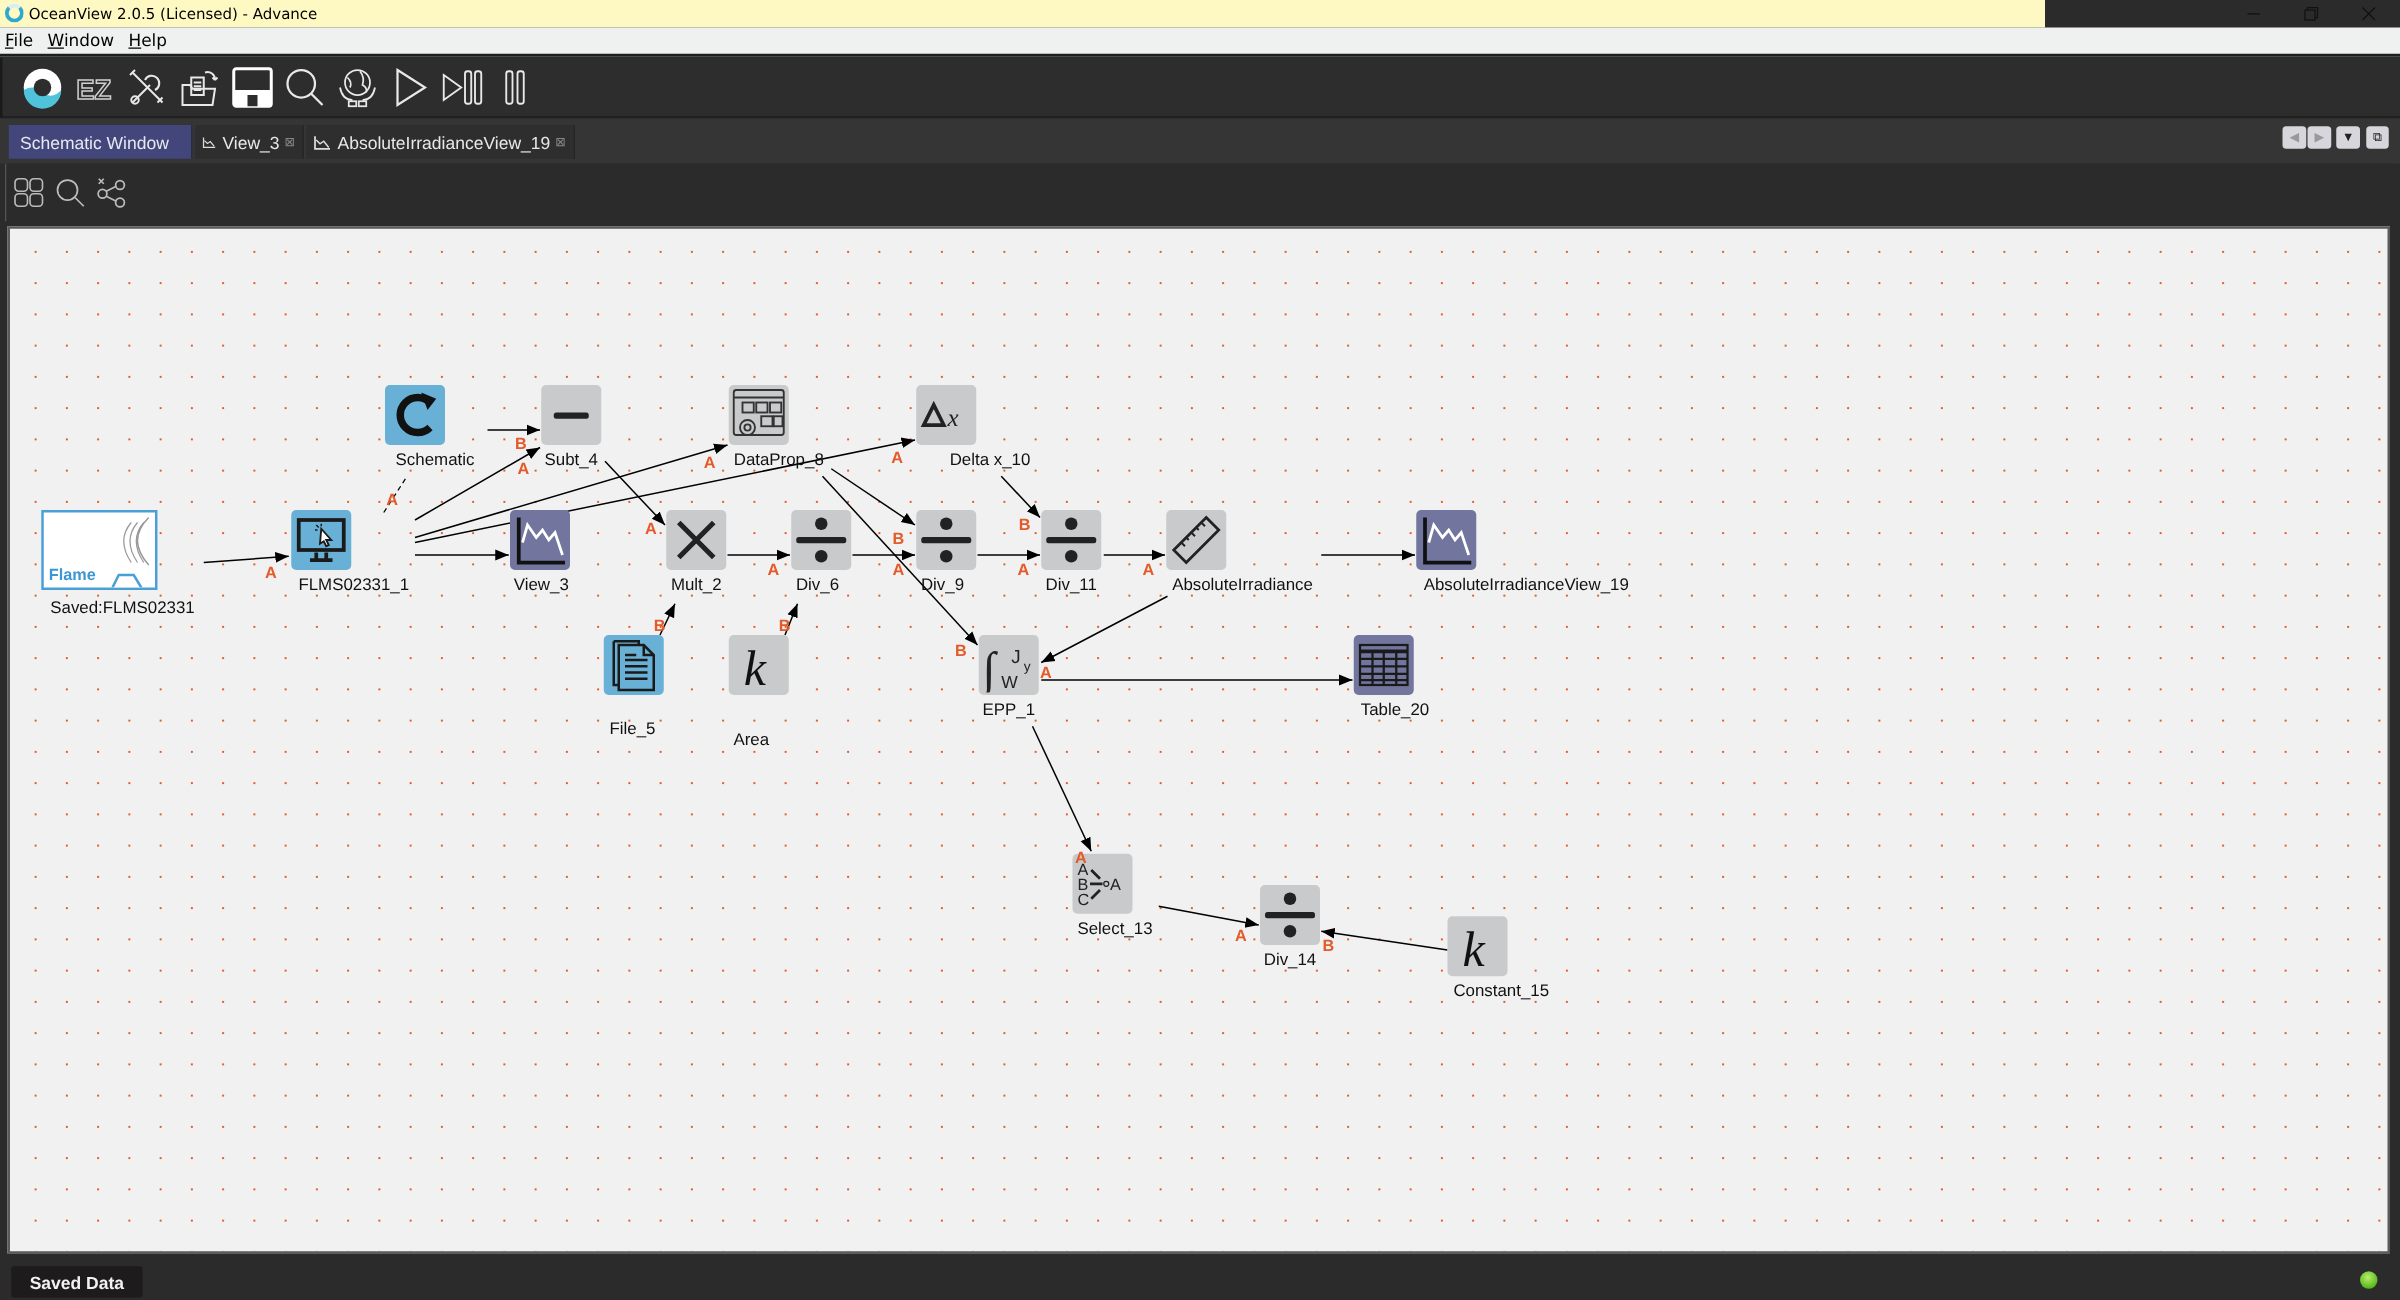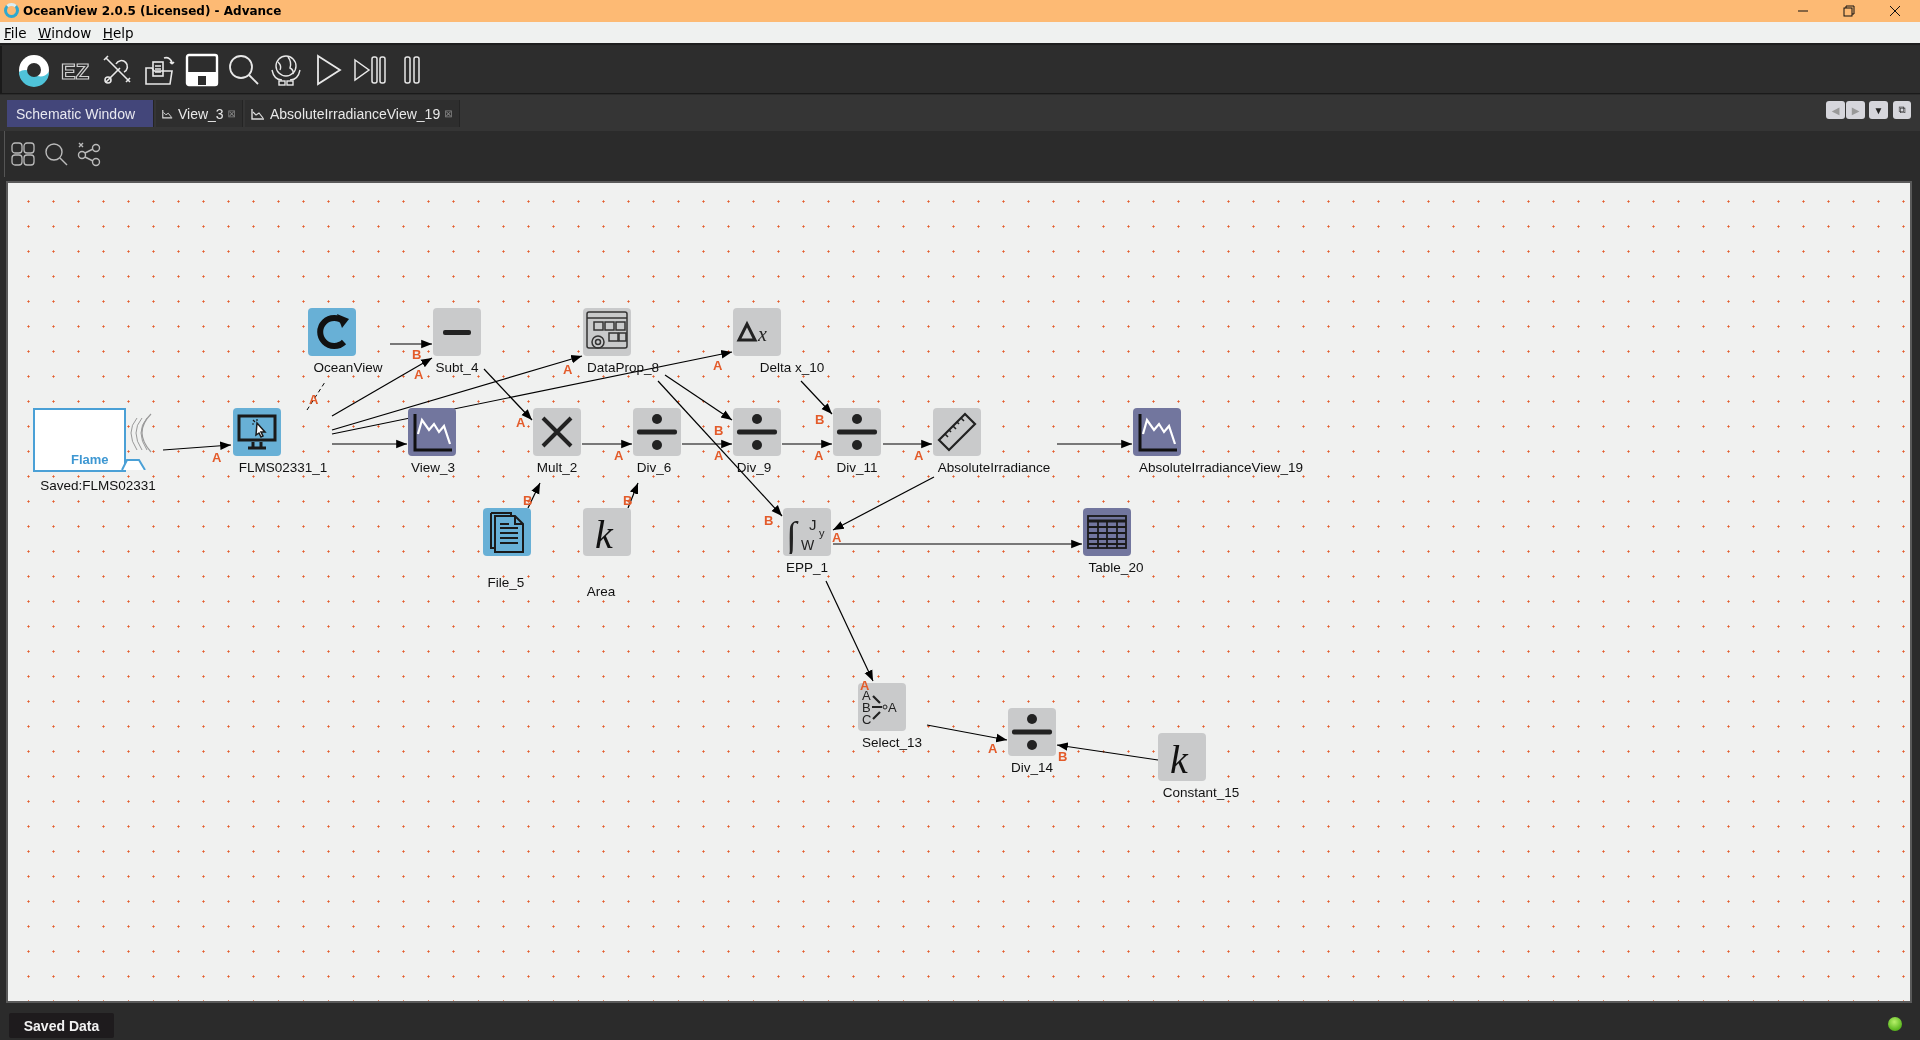--- a/index.html
+++ b/index.html
@@ -1,17 +1,17 @@
 <!DOCTYPE html>
 <html><head>
 <meta charset="utf-8">
 <style>
   * { box-sizing: border-box; margin: 0; padding: 0; }
   html, body { width: 1920px; height: 1040px; overflow: hidden; background: #2b2b2b; font-family: "Liberation Sans", sans-serif; }
-  #titlebar { position: absolute; left: 0; top: 0; width: 1920px; height: 22px; background: #fdba74; font-weight: bold; }
+  #titlebar { position: absolute; left: 0; top: 0; width: 1636px; height: 22px; background: #fef9c3; }
   #titlebar .app-icon { position: absolute; left: 4px; top: 3px; width: 15px; height: 15px; border-radius: 50%; border: 3px solid #2fa8cf; border-top-color: #d8eef5; }
   #titlebar .title { position: absolute; left: 23px; top: 4px; font-size: 12px; color: #000; font-family: "DejaVu Sans", sans-serif; }
   .winbtn { position: absolute; top: 0; width: 46px; height: 22px; display: flex; align-items: center; justify-content: center; font-size: 14px; color: #111; cursor: default; }
   #menubar { position: absolute; left: 0; top: 22px; width: 1920px; height: 23px; background: #eff1f0; border-bottom: 2px solid #1e1e1e; }
   #menubar .menu-item { display: inline-block; font-size: 13.5px; color: #000; padding: 3px 3px 0 4px; font-family: "DejaVu Sans", sans-serif; }
   #menubar .menu-item .u { text-decoration: underline; }
   #toolbar { position: absolute; left: 0; top: 46px; width: 1920px; height: 48px; background: #2d2d2d; border-bottom: 1px solid #1a1a1a; border-left: 2px solid #1a1a1a; }
   .tb-btn { position: absolute; top: 4px; width: 40px; height: 40px; display: flex; align-items: center; justify-content: center; }
   .tb-btn svg { width: 36px; height: 36px; }
   #tabbar { position: absolute; left: 0; top: 95px; width: 1920px; height: 36px; background: #353535; }
@@ -27,21 +27,21 @@
     background-image: radial-gradient(circle, #e35b2a 0.9px, transparent 1.2px);
     background-size: 25px 25px; background-position: 8px 6px; }
   #edges { position: absolute; left: 0; top: 0; width: 1920px; height: 1040px; pointer-events: none; }
   .node { position: absolute; width: 48px; height: 48px; border-radius: 4px; display: flex; align-items: center; justify-content: center; }
   .node.gray { background: #c9cacb; }
   .node.blue { background: #68b0d6; }
   .node.purple { background: #72769e; }
   .node svg { width: 44px; height: 44px; }
   .node-label { position: absolute; font-size: 13.5px; color: #111; white-space: nowrap; transform: translateX(-50%); }
   .port { position: absolute; font-size: 13px; font-weight: bold; color: #e35b2a; }
-  #flame-device { position: absolute; left: 33px; top: 408px; width: 93px; height: 64px; background: #fff; border: 2px solid #4aa0d6; padding-left: 32px; }
+  #flame-device { position: absolute; left: 33px; top: 408px; width: 93px; height: 64px; background: #fff; border: 2px solid #4aa0d6; }
   #statusbar { position: absolute; left: 0; top: 1003px; width: 1920px; height: 37px; background: #2b2b2b; text-align: center; }
   #saved-data { position: absolute; left: 9px; top: 10px; width: 105px; height: 25px; background: #1e1b1d; color: #f2f2f2; font-weight: bold; font-size: 14px; display: flex; align-items: center; justify-content: center; border-radius: 2px; }
   #status-led { position: absolute; left: 1888px; top: 14px; width: 14px; height: 14px; border-radius: 50%; background: radial-gradient(circle at 45% 35%, #b7f06a, #5ab61e 70%); }
 </style>
 </head>
 <body>
 
 <div id="titlebar">
   <span class="app-icon"></span>
   <span class="title">OceanView 2.0.5 (Licensed) - Advance</span>
@@ -254,21 +254,21 @@
   </svg>
 </div>
 <div class="node-label" style="left:283px;top:460px">FLMS02331_1</div>
 
 <div class="node blue" style="left:308px;top:308px">
   <svg viewBox="0 0 44 44">
     <path d="M34 12 A14 14 0 1 0 34 32" fill="none" stroke="#111" stroke-width="6"></path>
     <path d="M27 4 L39 9 L32 18 Z" fill="#111"></path>
   </svg>
 </div>
-<div class="node-label" style="left:348px;top:360px">OceanView</div>
+<div class="node-label" style="left:348px;top:360px">Schematic</div>
 
 <div class="node gray" style="left:433px;top:308px">
   <svg viewBox="0 0 44 44">
       <rect x="8" y="20" width="28" height="5" rx="2" fill="#222"></rect>
     </svg>
 </div>
 <div class="node-label" style="left:457px;top:360px">Subt_4</div>
 
 <div class="node purple" style="left:408px;top:408px">
   <svg viewBox="0 0 44 44">

